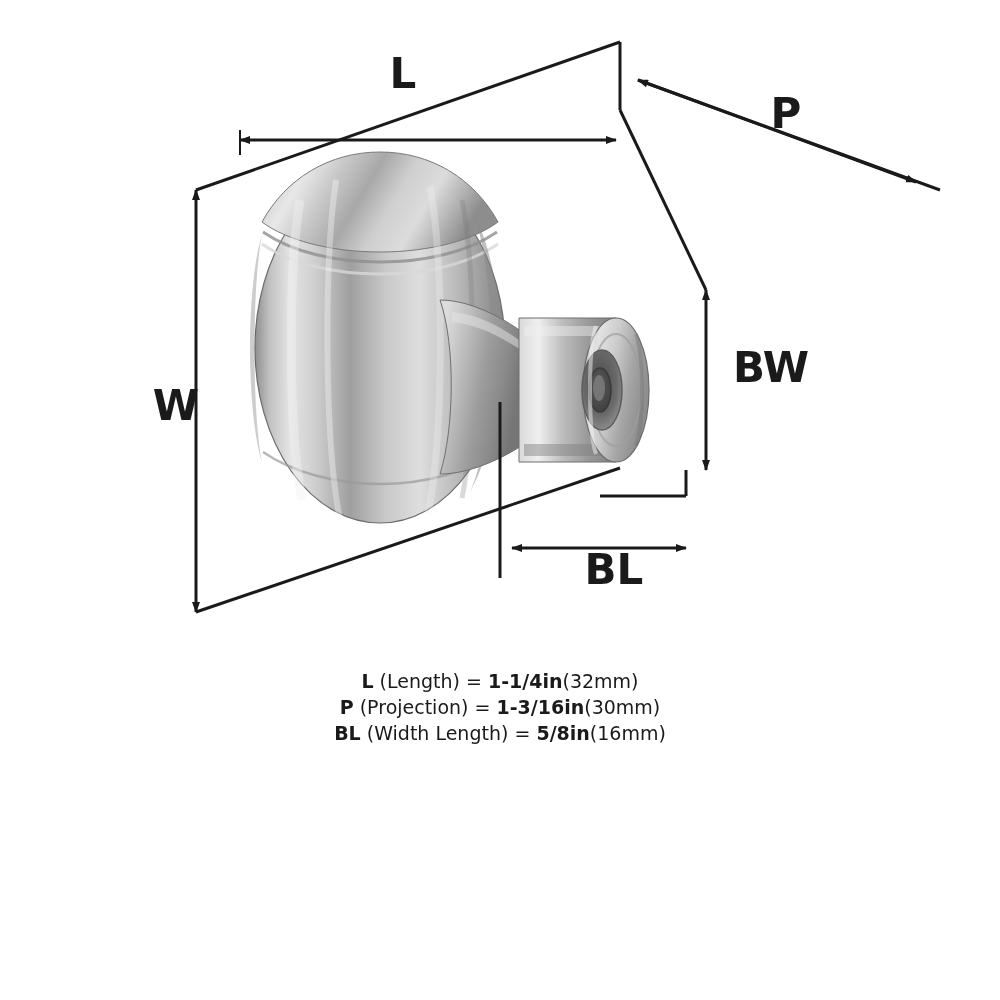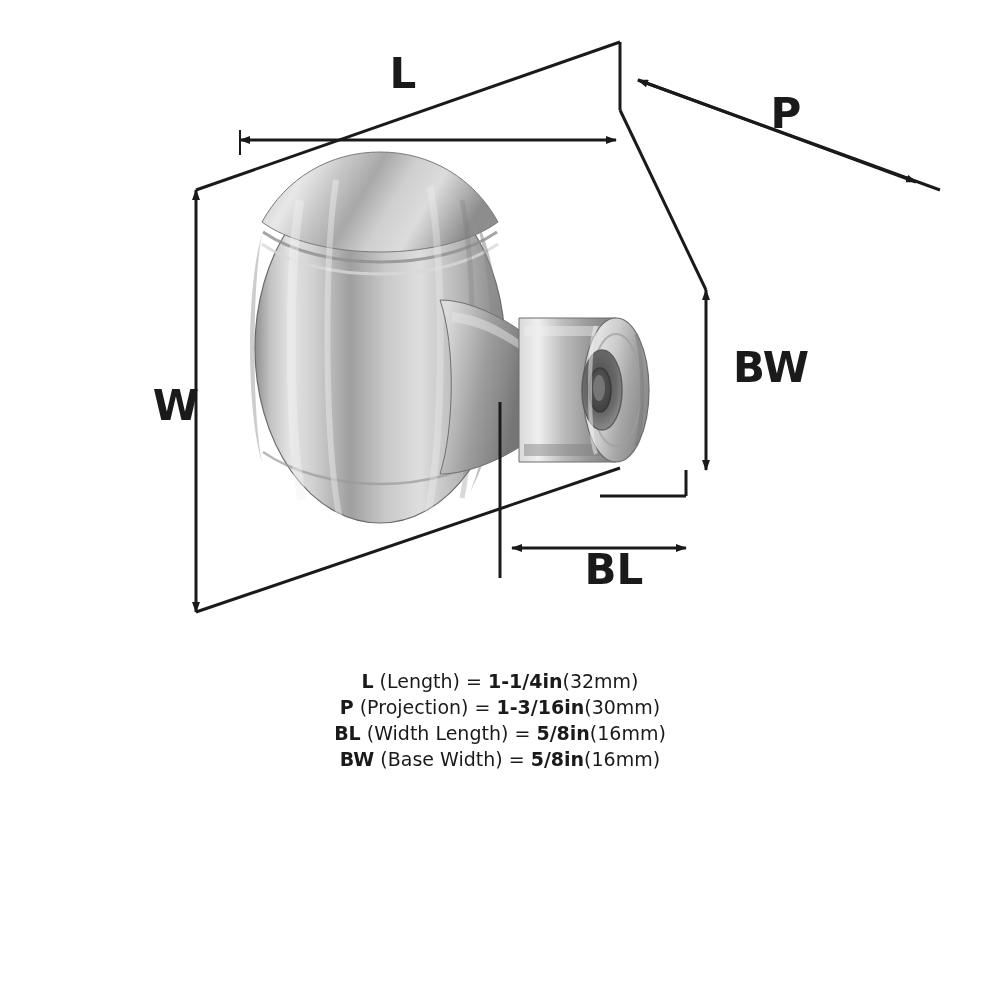--- a/index.html
+++ b/index.html
@@ -228,19 +228,13 @@
     <span class="paren">(Projection)</span>
     <span class="eq">=</span>
     <span class="v">1-3/16in</span><span class="mm">(30mm)</span>
   </div>
   <div class="legend-row">
     <span class="k">BL</span>
     <span class="paren">(Width Length)</span>
     <span class="eq">=</span>
     <span class="v">5/8in</span><span class="mm">(16mm)</span>
   </div>
-  <div class="legend-row">
-    <span class="k">BW</span>
-    <span class="paren">(Base Width)</span>
-    <span class="eq">=</span>
-    <span class="v">5/8in</span><span class="mm">(16mm)</span>
-  </div>
 </div>
 
 </body></html>

